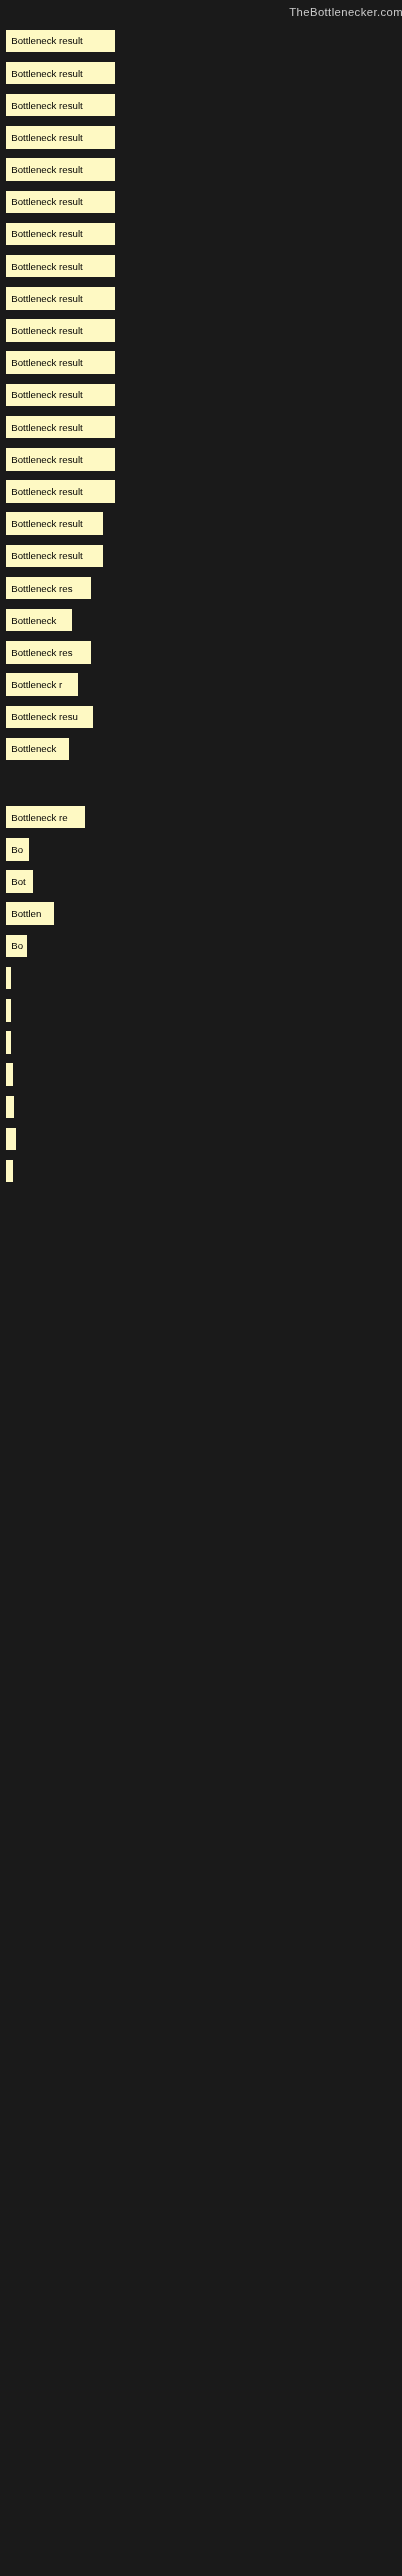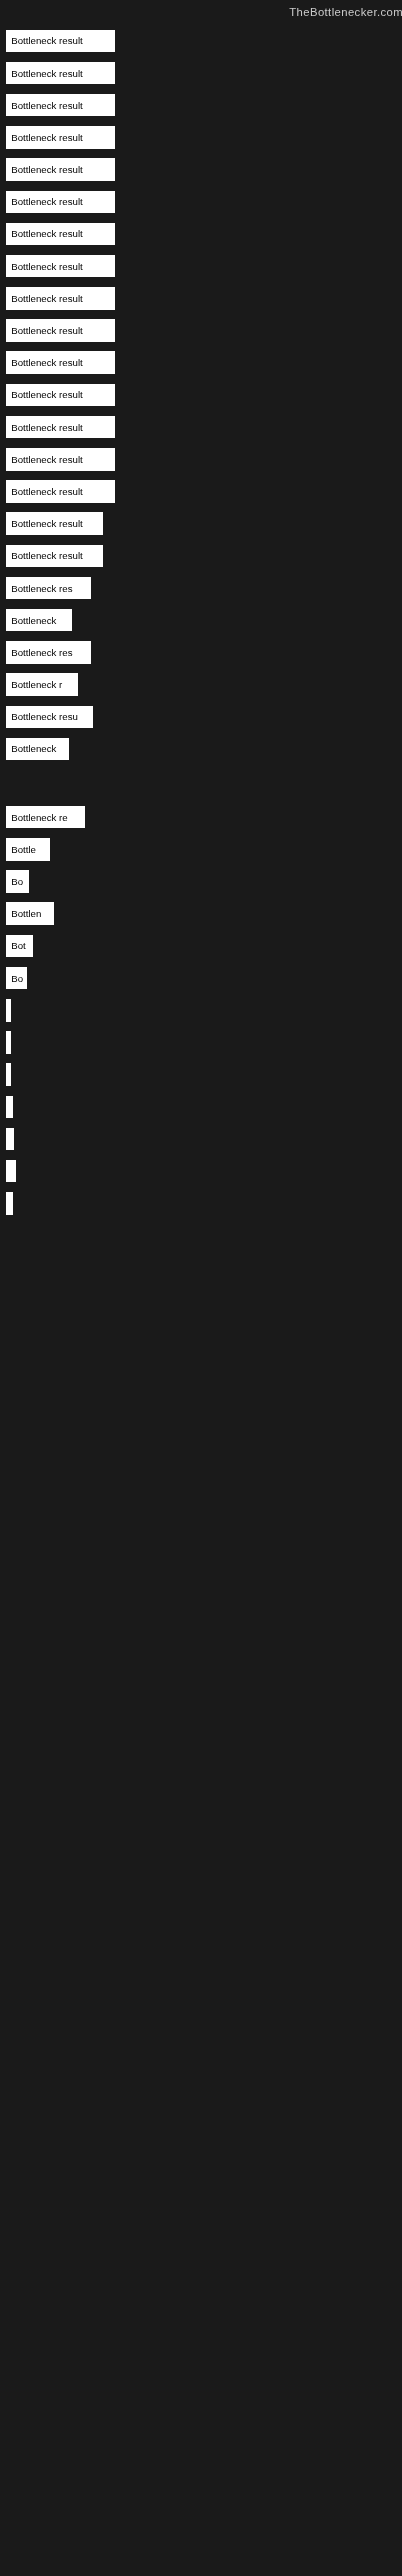--- a/index.html
+++ b/index.html
@@ -30,21 +30,21 @@
     }
 
     .bar-row {
       margin-bottom: 9.7px;
       display: flex;
       align-items: center;
     }
 
     .bar {
       height: 22.5px;
-      background-color: #ffffff;
+      background-color: #fef9c3;
       border-radius: 0;
       display: flex;
       align-items: center;
       padding-left: 4.8px;
       overflow: hidden;
       white-space: nowrap;
     }
 
     .bar-label {
       font-size: 9.7px;
@@ -176,40 +176,35 @@
       <div class="bar" style="width: 63px;">
         <span class="bar-label">Bottleneck</span>
       </div>
     </div>
     <div class="bar-row">
       <div class="bar" style="width: 79px; margin-top: 36px;">
         <span class="bar-label">Bottleneck re</span>
       </div>
     </div>
     <div class="bar-row">
-      <div class="bar" style="width: 44px;">
-        <span class="bar-label">Bottle</span>
-      </div>
-    </div>
-    <div class="bar-row">
       <div class="bar" style="width: 22.5px;">
         <span class="bar-label">Bo</span>
       </div>
     </div>
     <div class="bar-row">
+      <div class="bar" style="width: 27px;">
+        <span class="bar-label">Bot</span>
+      </div>
+    </div>
+    <div class="bar-row">
       <div class="bar" style="width: 48px;">
         <span class="bar-label">Bottlen</span>
       </div>
     </div>
     <div class="bar-row">
-      <div class="bar" style="width: 27px;">
-        <span class="bar-label">Bot</span>
-      </div>
-    </div>
-    <div class="bar-row">
       <div class="bar" style="width: 21px;">
         <span class="bar-label">Bo</span>
       </div>
     </div>
     <div class="bar-row">
       <div class="bar" style="width: 4.8px;"></div>
     </div>
     <div class="bar-row">
       <div class="bar" style="width: 3.2px;"></div>
     </div>

